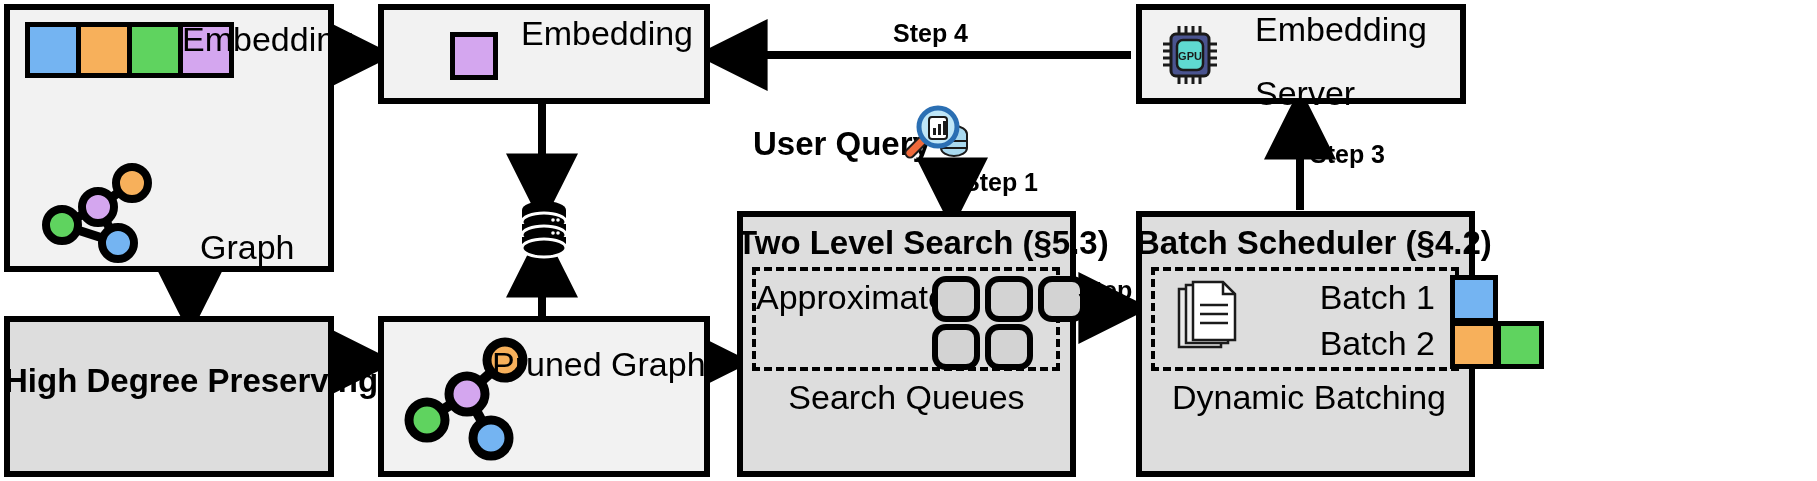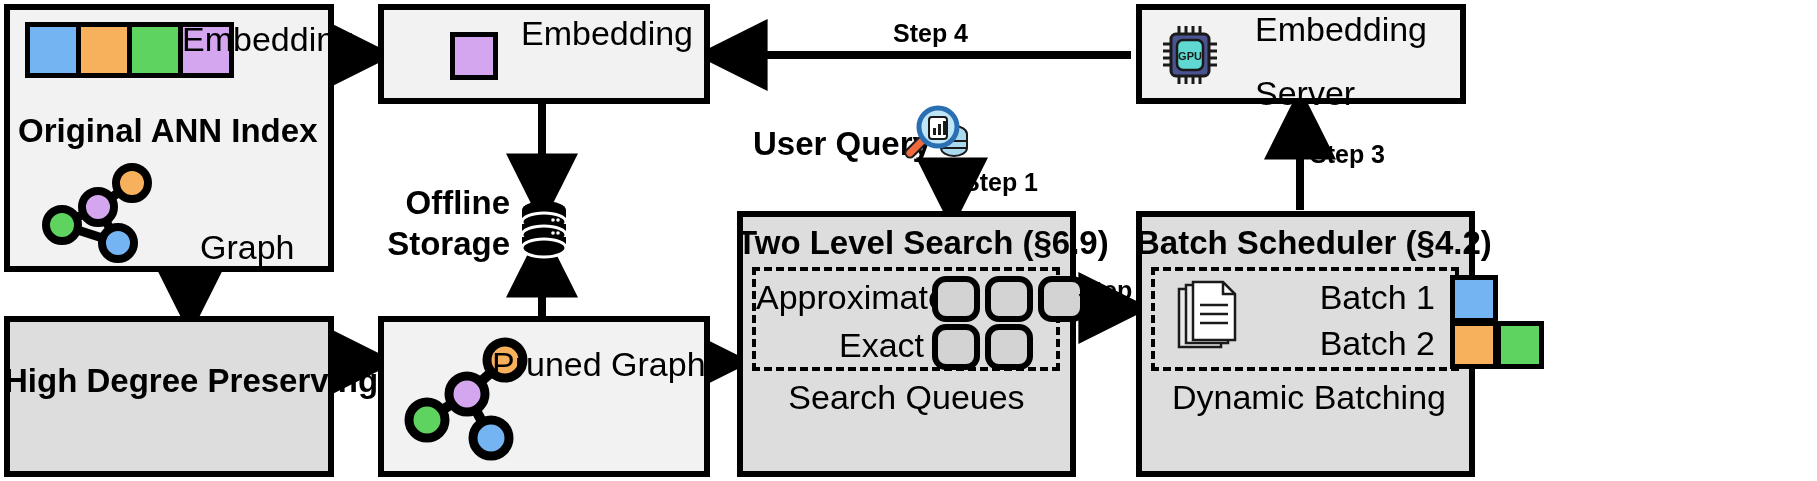--- a/index.html
+++ b/index.html
@@ -69,43 +69,40 @@
   <div class="box" style="left:4px;top:4px;width:330px;height:268px;"></div>
 
   <div class="chipgroup" style="left:25px;top:22px;">
     <i style="background:#74b4f2"></i>
     <i style="background:#f7b05b"></i>
     <i style="background:#5fd35f"></i>
     <i style="background:#d4a6ef"></i>
   </div>
   <div class="lbl t-title" style="left:182px;top:20px;">Embedding</div>
 
-  <div class="lbl t-big" style="left:18px;top:113px;width:300px;">Original ANN Index</div>
 
   <svg class="icon-abs" style="left:40px;top:165px;" width="120" height="100" viewBox="0 0 120 100">
     <line x1="22" y1="60" x2="58" y2="42" stroke="#000" stroke-width="9"></line>
     <line x1="58" y1="42" x2="92" y2="18" stroke="#000" stroke-width="9"></line>
     <line x1="58" y1="42" x2="78" y2="78" stroke="#000" stroke-width="9"></line>
     <line x1="22" y1="60" x2="78" y2="78" stroke="#000" stroke-width="9"></line>
     <circle cx="92" cy="18" r="16" fill="#f7b05b" stroke="#000" stroke-width="8"></circle>
     <circle cx="58" cy="42" r="16" fill="#d4a6ef" stroke="#000" stroke-width="8"></circle>
     <circle cx="22" cy="60" r="16" fill="#5fd35f" stroke="#000" stroke-width="8"></circle>
     <circle cx="78" cy="78" r="16" fill="#74b4f2" stroke="#000" stroke-width="8"></circle>
   </svg>
   <div class="lbl t-title" style="left:200px;top:228px;">Graph</div>
 
   <div class="box gray" style="left:4px;top:316px;width:330px;height:161px;"></div>
   <div class="lbl t-big center" style="left:4px;top:330px;width:330px;margin-top:33px;">High Degree Preserving</div>
 
   <div class="box" style="left:378px;top:4px;width:332px;height:100px;"></div>
   <div class="chip" style="left:450px;top:32px;width:48px;height:48px;background:#d4a6ef;"></div>
   <div class="lbl t-title" style="left:521px;top:14px;">Embedding</div>
 
-  <div class="lbl t-big rightal" style="left:370px;top:185px;width:140px;">Offline</div>
-  <div class="lbl t-big rightal" style="left:350px;top:226px;width:160px;">Storage</div>
   <svg class="icon-abs" style="left:520px;top:200px;" width="48" height="60" viewBox="0 0 48 60">
     <ellipse cx="24" cy="10" rx="22" ry="9" fill="#000"></ellipse>
     <rect x="2" y="10" width="44" height="12" fill="#000"></rect>
     <ellipse cx="24" cy="22" rx="22" ry="9" fill="#000" stroke="#fff" stroke-width="3"></ellipse>
     <rect x="2" y="24" width="44" height="11" fill="#000"></rect>
     <ellipse cx="24" cy="35" rx="22" ry="9" fill="#000" stroke="#fff" stroke-width="3"></ellipse>
     <rect x="2" y="37" width="44" height="11" fill="#000"></rect>
     <ellipse cx="24" cy="48" rx="22" ry="9" fill="#000" stroke="#fff" stroke-width="3"></ellipse>
     <circle cx="33" cy="20" r="1.8" fill="#fff"></circle>
     <circle cx="38" cy="20" r="1.8" fill="#fff"></circle>
@@ -135,31 +132,30 @@
     <path d="M10,48 L22,36" stroke="#ef6a3c" stroke-width="7" stroke-linecap="round"></path>
     <circle cx="38" cy="22" r="19" fill="#bfe6f7" stroke="#2b6fb3" stroke-width="5"></circle>
     <rect x="29" y="12" width="18" height="22" rx="3" fill="#ffffff" stroke="#1a1a1a" stroke-width="2"></rect>
     <rect x="33" y="23" width="3" height="7" fill="#1a1a1a"></rect>
     <rect x="38" y="19" width="3" height="11" fill="#1a1a1a"></rect>
     <rect x="43" y="16" width="3" height="14" fill="#1a1a1a"></rect>
   </svg>
   <div class="lbl t-step" style="left:963px;top:168px;">Step 1</div>
 
   <div class="box gray" style="left:737px;top:211px;width:339px;height:266px;"></div>
-  <div class="lbl t-big center" style="left:737px;top:225px;width:339px;">Two Level Search (§6.9)</div>
+  <div class="lbl t-big center" style="left:737px;top:225px;width:339px;">Two Level Search (§5.3)</div>
   <div class="dashbox" style="left:752px;top:267px;width:308px;height:104px;"></div>
 
   <div class="lbl t-title rightal" style="left:756px;top:278px;width:168px;">Approximate</div>
   <div class="pillrow" style="left:932px;top:276px;">
     <span class="pill"></span>
     <span class="pill"></span>
     <span class="pill"></span>
   </div>
 
-  <div class="lbl t-title rightal" style="left:756px;top:326px;width:168px;">Exact</div>
   <div class="pillrow" style="left:932px;top:324px;">
     <span class="pill"></span>
     <span class="pill"></span>
   </div>
 
   <div class="lbl t-title center" style="left:737px;top:378px;width:339px;">Search Queues</div>
 
   <div class="lbl t-step" style="left:1078px;top:276px;">Step 2</div>
 
   <div class="box gray" style="left:1136px;top:211px;width:339px;height:266px;"></div>

